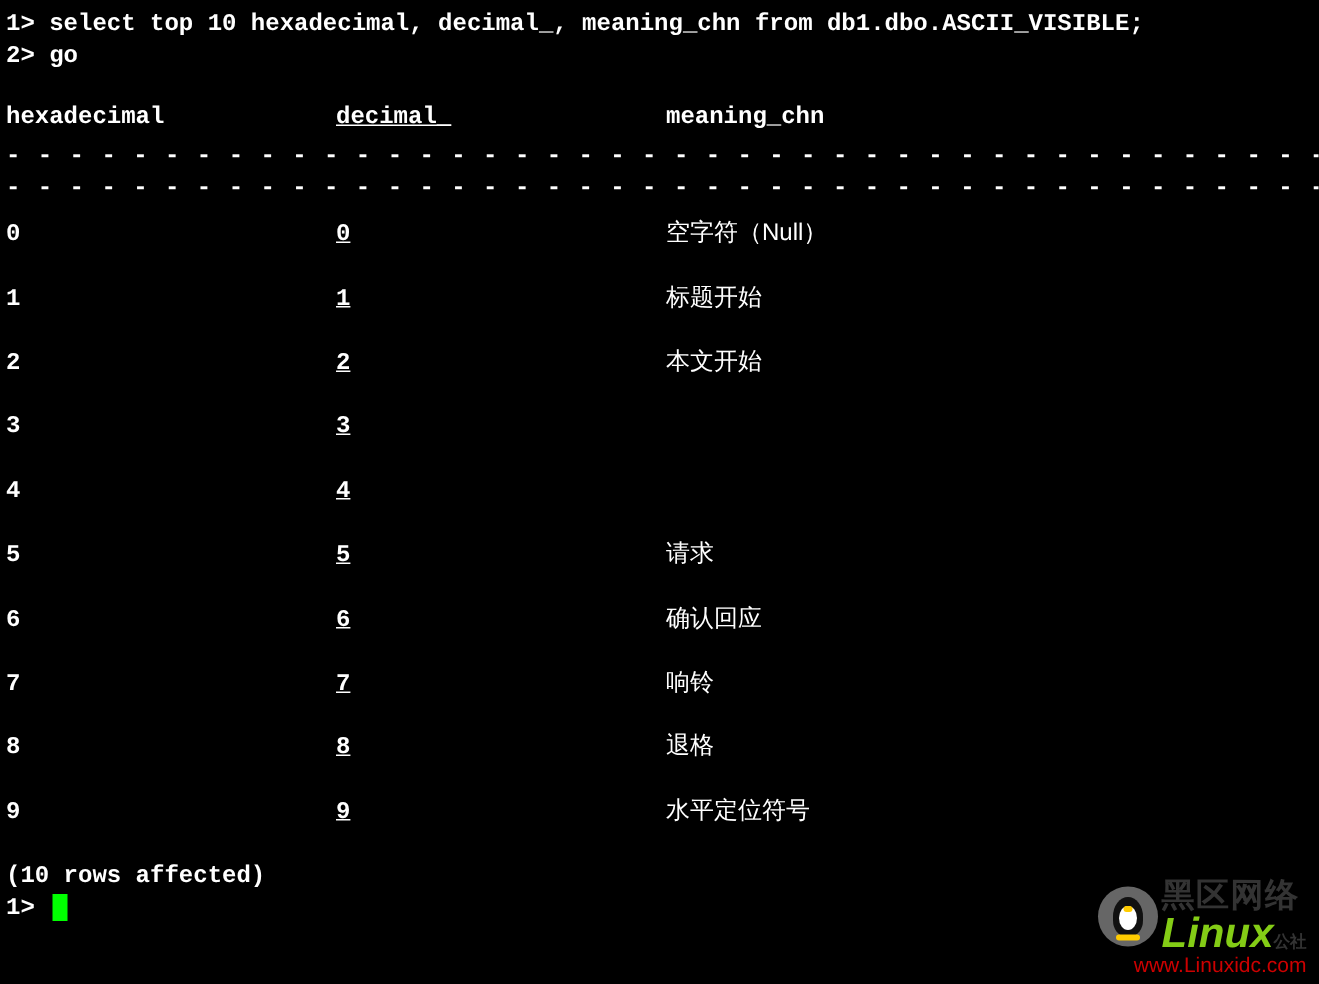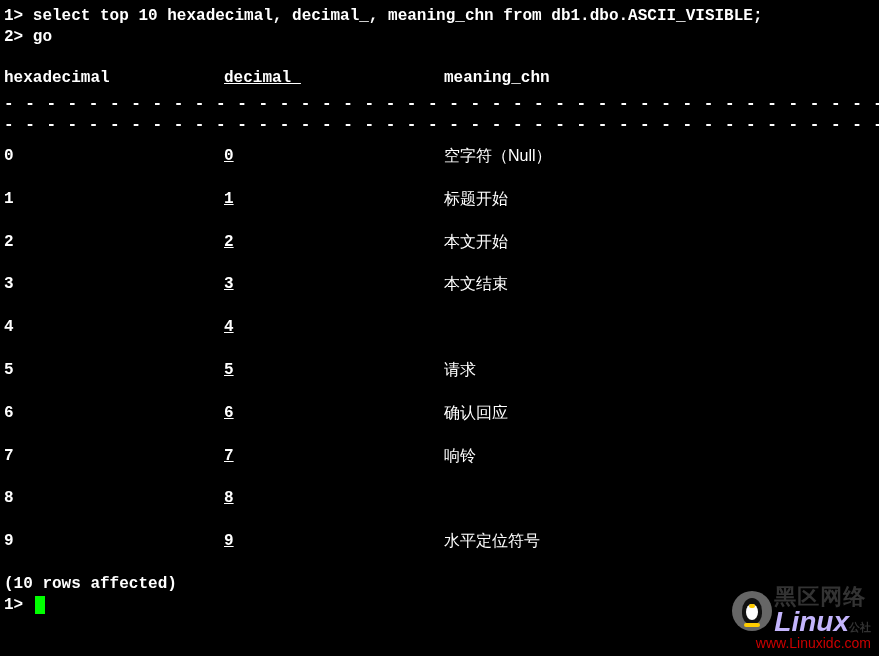--- a/index.html
+++ b/index.html
@@ -146,21 +146,21 @@
       font-size: 22px;
       font-weight: bold;
       color: #333333;
       letter-spacing: 1px;
     }
     .wm-linux {
       font-family: Arial, sans-serif;
       font-size: 28px;
       font-weight: bold;
       font-style: italic;
-      color: #c4b5fd;
+      color: #84cc16;
     }
     .wm-sub {
       font-size: 11px;
       color: #333333;
       font-weight: bold;
       font-family: 'Microsoft YaHei', sans-serif;
       margin-top: -2px;
     }
     .wm-url {
       font-family: Arial, sans-serif;
@@ -197,21 +197,20 @@
       <div class="col-meaning">标题开始</div>
     </div>
     <div class="data-row">
       <div class="col-hex">2</div>
       <div class="col-dec">2</div>
       <div class="col-meaning">本文开始</div>
     </div>
     <div class="data-row">
       <div class="col-hex">3</div>
       <div class="col-dec">3</div>
-      <div class="col-meaning">本文结束</div>
     </div>
     <div class="data-row">
       <div class="col-hex">4</div>
       <div class="col-dec">4</div>
     </div>
     <div class="data-row">
       <div class="col-hex">5</div>
       <div class="col-dec">5</div>
       <div class="col-meaning">请求</div>
     </div>
@@ -221,20 +220,21 @@
       <div class="col-meaning">确认回应</div>
     </div>
     <div class="data-row">
       <div class="col-hex">7</div>
       <div class="col-dec">7</div>
       <div class="col-meaning">响铃</div>
     </div>
     <div class="data-row">
       <div class="col-hex">8</div>
       <div class="col-dec">8</div>
+      <div class="col-meaning">退格</div>
     </div>
     <div class="data-row">
       <div class="col-hex">9</div>
       <div class="col-dec">9</div>
       <div class="col-meaning">水平定位符号</div>
     </div>
   </div>
 
 <div class="footer">
   <div>(10 rows affected)</div>

